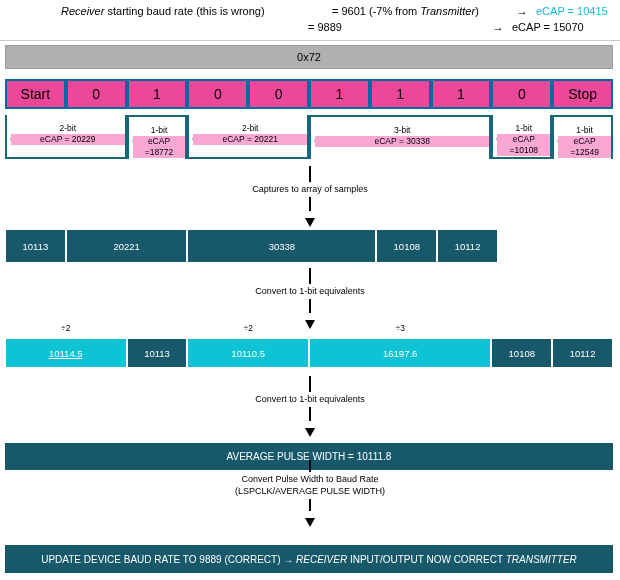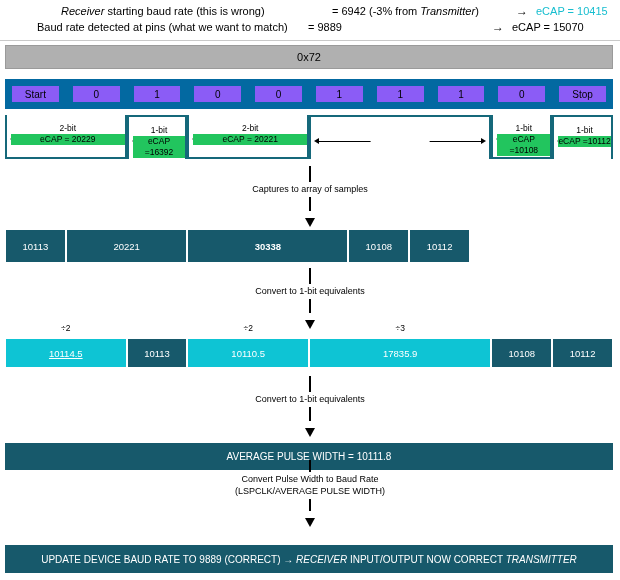--- a/index.html
+++ b/index.html
@@ -31,35 +31,35 @@
   .byte-bar{
     position:absolute;left:5px;top:45px;width:608px;height:24px;
     background:#b0b0b0;border:1px solid #9a9a9a;
     font-size:11px;display:flex;align-items:center;justify-content:center;
     box-sizing:border-box;
   }
 
   
   .bit-row{position:absolute;left:5px;top:79px;width:608px;height:30px;display:flex;}
   .bit-cell{
-    background:#8b5cf6;border:7px solid #0369a1;
-    font-size:10px;display:flex;align-items:center;justify-content:center;
+    background:#ec4899;border:2px solid #0369a1;
+    font-size:14px;display:flex;align-items:center;justify-content:center;
     box-sizing:border-box;height:30px;
   }
 
   
   .wave{position:absolute;left:5px;top:115px;width:608px;height:48px;}
   .seg{position:absolute;top:0;height:44px;box-sizing:border-box;}
   .seg.low{border-left:2px solid #15687a;border-right:2px solid #15687a;border-bottom:2px solid #15687a;}
   .seg.high{border-left:2px solid #15687a;border-right:2px solid #15687a;border-top:2px solid #15687a;}
   .seg-lbl{
     position:absolute;left:4px;right:0;top:8px;text-align:center;
     font-size:8.5px;line-height:11px;z-index:3;pointer-events:none;
   }
-  .seg-lbl .l2{display:block;background:#22c55e;}
+  .seg-lbl .l2{display:block;background:#f9a8d4;}
   .seg-lbl .l1{display:block;}
   .dim{position:absolute;top:21px;height:7px;left:3px;right:3px;z-index:2;}
   .dim .ln{position:absolute;left:4px;right:4px;top:3px;height:1px;background:#000;}
   .dim .ah{position:absolute;top:0px;width:0;height:0;
       border-top:3.5px solid transparent;border-bottom:3.5px solid transparent;}
   .dim .ah.l{left:0;border-right:5px solid #000;}
   .dim .ah.r{right:0;border-left:5px solid #000;}
   .dim .mask{position:absolute;left:50%;top:-12px;transform:translateX(-50%);
       background:#fff;height:20px;z-index:4;}
 
@@ -96,27 +96,26 @@
 </style>
 </head>
 <body>
 
 <div class="stage">
 
   <div class="hdr">
 
     <div class="hdr-row r1">
       <span class="h-desc"><i class="ital">Receiver</i><span> starting baud rate (this is wrong)</span></span>
-      <span class="h-val"><span>= 6942 (-3% from </span><i class="ital">Transmitter</i><span>)</span></span>
+      <span class="h-val"><span>= 9601 (-7% from </span><i class="ital">Transmitter</i><span>)</span></span>
       <span class="h-arrow">→</span>
       <span class="h-ecap cyan-txt">eCAP = 10415</span>
     </div>
 
     <div class="hdr-row r2">
-      <span class="h-desc">Baud rate detected at pins (what we want to match)</span>
       <span class="h-val">= 9889</span>
       <span class="h-arrow">→</span>
       <span class="h-ecap">eCAP = 15070</span>
     </div>
   </div>
 
   <div class="hr"></div>
 
   <div class="byte-bar">0x72</div>
 
@@ -148,21 +147,21 @@
       </div>
       <div class="seg high" style="left: 121.6px; width: 60.8px;">
         <div class="dim">
           <div class="ln"></div>
           <div class="ah l"></div>
           <div class="ah r"></div>
           <div class="mask" style="width: 46.8px;"></div>
         </div>
         <div class="seg-lbl">
           <span class="l1">1-bit</span>
-          <span class="l2">eCAP =16392</span>
+          <span class="l2">eCAP =18772</span>
         </div>
       </div>
       <div class="seg low" style="left: 182.4px; width: 121.6px;">
         <div class="dim">
           <div class="ln"></div>
           <div class="ah l"></div>
           <div class="ah r"></div>
           <div class="mask" style="width: 58.8px;"></div>
         </div>
         <div class="seg-lbl">
@@ -170,20 +169,24 @@
           <span class="l2">eCAP = 20221</span>
         </div>
       </div>
       <div class="seg high" style="left: 304px; width: 182.4px;">
         <div class="dim">
           <div class="ln"></div>
           <div class="ah l"></div>
           <div class="ah r"></div>
           <div class="mask" style="width: 58.8px;"></div>
         </div>
+        <div class="seg-lbl">
+          <span class="l1">3-bit</span>
+          <span class="l2">eCAP = 30338</span>
+        </div>
       </div>
       <div class="seg low" style="left: 486.4px; width: 60.8px;">
         <div class="dim">
           <div class="ln"></div>
           <div class="ah l"></div>
           <div class="ah r"></div>
           <div class="mask" style="width: 46.8px;"></div>
         </div>
         <div class="seg-lbl">
           <span class="l1">1-bit</span>
@@ -192,38 +195,38 @@
       </div>
       <div class="seg high" style="left: 547.2px; width: 60.8px;">
         <div class="dim">
           <div class="ln"></div>
           <div class="ah l"></div>
           <div class="ah r"></div>
           <div class="mask" style="width: 46.8px;"></div>
         </div>
         <div class="seg-lbl">
           <span class="l1">1-bit</span>
-          <span class="l2">eCAP =10112</span>
+          <span class="l2">eCAP =12549</span>
         </div>
       </div>
     </div>
 
   <div class="flow" style="top:166px;">
     <div class="seg-line" style="height:16px;"></div>
     <div class="cap">Captures to array of samples</div>
     <div class="arrow-wrap" style="height:22px;">
       <div class="stem" style="height:14px;"></div>
       <div class="head"></div>
     </div>
   </div>
 
   <div class="cells" id="samples-row" style="top:229px;height:34px;">
       <div class="cell teal" style="width: 60.8px; height: 34px;">10113</div>
       <div class="cell teal" style="width: 121.6px; height: 34px;">20221</div>
-      <div class="cell teal" style="width: 161px; height: 34px; font-weight: bold;">30338</div>
+      <div class="cell teal" style="width: 189px; height: 34px;">30338</div>
       <div class="cell teal" style="width: 60.8px; height: 34px;">10108</div>
       <div class="cell teal" style="width: 60.8px; height: 34px;">10112</div>
     </div>
 
   <div class="flow" style="top:268px;">
     <div class="seg-line" style="height:16px;"></div>
     <div class="cap">Convert to 1-bit equivalents</div>
     <div class="arrow-wrap" style="height:22px;">
       <div class="stem" style="height:14px;"></div>
       <div class="head"></div>
@@ -232,21 +235,21 @@
 
   <div class="divlabels" id="div-labels" style="top:323px;">
       <div class="divlabel" style="left: 0px; width: 121.6px;">÷2</div>
       <div class="divlabel" style="left: 182.4px; width: 121.6px;">÷2</div>
       <div class="divlabel" style="left: 304px; width: 182.4px;">÷3</div>
     </div>
   <div class="cells" id="norm-row" style="top:338px;height:30px;">
       <div class="cell aqua" style="width: 121.6px; height: 30px; text-decoration: underline;">10114.5</div>
       <div class="cell teal" style="width: 60.8px; height: 30px;">10113</div>
       <div class="cell aqua" style="width: 121.6px; height: 30px;">10110.5</div>
-      <div class="cell aqua" style="width: 182.4px; height: 30px;">17835.9</div>
+      <div class="cell aqua" style="width: 182.4px; height: 30px;">16197.6</div>
       <div class="cell teal" style="width: 60.8px; height: 30px;">10108</div>
       <div class="cell teal" style="width: 60.8px; height: 30px;">10112</div>
     </div>
 
   <div class="flow" style="top:376px;">
     <div class="seg-line" style="height:16px;"></div>
     <div class="cap">Convert to 1-bit equivalents</div>
     <div class="arrow-wrap" style="height:22px;">
       <div class="stem" style="height:14px;"></div>
       <div class="head"></div>

